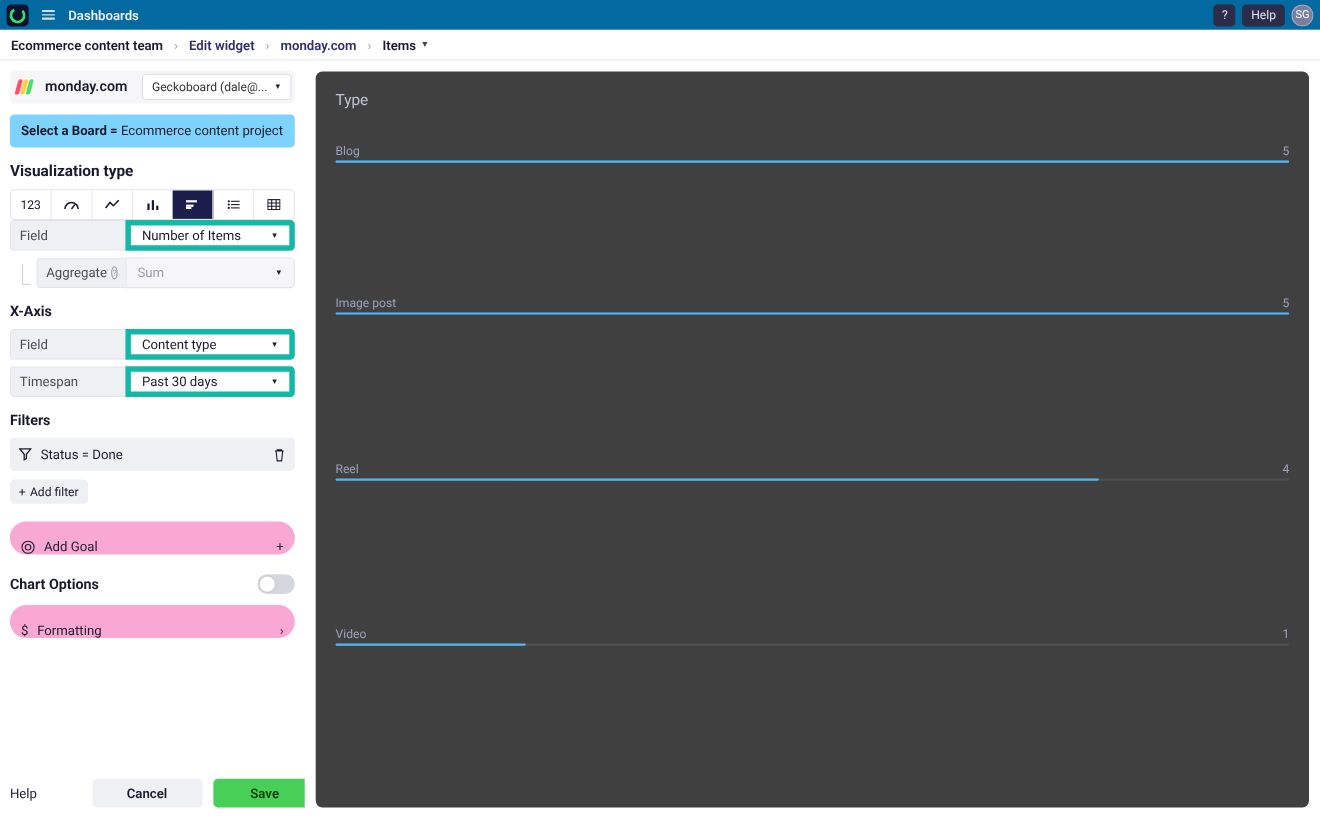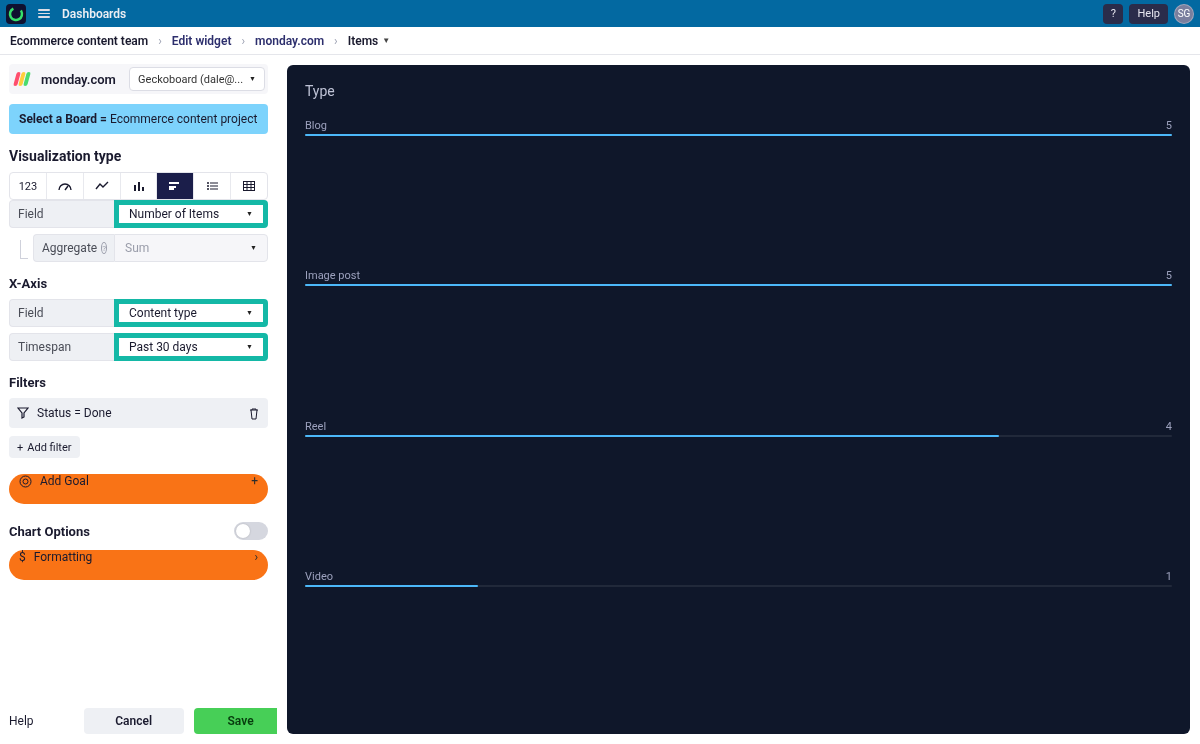--- a/index.html
+++ b/index.html
@@ -73,39 +73,39 @@
   .agg-label { width: 81px; background: #eef0f4; border: 1px solid #e3e4ea; border-radius: 4px 0 0 4px; display: flex; align-items: center; gap:4px; padding: 0 8px; font-size: 12px; color:#4a4d57; border-right:none;}
   .agg-select { flex: 1; background: #f6f6f9; border: 1px solid #e3e4ea; border-radius: 0 4px 4px 0; display: flex; align-items: center; justify-content: space-between; padding: 0 10px; font-size: 12px; color: #9a9daa; cursor: not-allowed; }
   .help-circle { width:12px; height:12px; border:1px solid #9a9daa; border-radius:50%; font-size:8px; display:flex; align-items:center; justify-content:center; color:#9a9daa; }
 
   
   .filter-pill { background: #eef0f4; border-radius: 4px; height: 30px; display: flex; align-items: center; padding: 0 8px; font-size: 12px; color: #1a1a2e; justify-content: space-between; }
   .filter-pill .left { display:flex; align-items:center; gap:8px; }
   .add-filter { margin-top: 8px; display: inline-flex; align-items: center; gap: 4px; background: #eef0f4; border: none; border-radius: 4px; height: 22px; padding: 0 8px; font-size: 11px; color: #1a1a2e; cursor: pointer; }
 
   
-  .block { margin-top:16px; background: #f97316; border-radius: 15px; height: 30px; display: flex; align-items: flex-start; justify-content: space-between; padding: 0 10px; font-size: 12px; cursor: pointer; }
+  .block { margin-top:16px; background: #f9a8d4; border-radius: 15px; height: 30px; display: flex; align-items: flex-end; justify-content: space-between; padding: 0 10px; font-size: 12px; cursor: pointer; }
   .block .left { display:flex; align-items:center; gap:8px; }
   .icon-btn-sm { color:#2c2c2c; font-size:12px;}
 
   
   .chart-opts-row { margin-top: 18px; display: flex; align-items: center; justify-content: space-between; }
   .toggle { width: 34px; height: 18px; background: #d5d7df; border-radius: 9px; position: relative; cursor: pointer; }
   .toggle::after { content: ""; position: absolute; width: 14px; height: 14px; background: #fff; border-radius: 50%; top: 2px; left: 2px; box-shadow: 0 0 2px rgba(0,0,0,0.2); }
 
   
   .side-footer { display: flex; align-items: center; padding: 10px 9px; gap: 50px; }
   .side-footer .help-link { font-size: 12px; color: #1a1a2e; cursor: pointer; }
   .btn { height: 26px; border: none; border-radius: 4px; font-size: 12px; font-weight: 600; cursor: pointer; padding: 0 16px; }
   .btn.cancel { background: #eef0f4; color: #1a1a2e; width: 100px; }
   .btn.save { background: #47cf57; color: #073b0d; width: 94px; }
   .footer-btns { display:flex; gap:10px; margin-left:auto; }
 
   
-  .widget { background: #0f172a; border-radius: 6px; width: 100%; height: 100%; padding: 18px; color: #a3a9c5; position: relative; }
+  .widget { background: #404040; border-radius: 6px; width: 100%; height: 100%; padding: 18px; color: #a3a9c5; position: relative; }
   .widget-title { color: #bfc3d6; font-size: 14px; margin-bottom: 26px; }
   .chart-area { position: absolute; left: 18px; right: 18px; top: 54px; bottom: 14px; }
   .bar-slot { position: absolute; left: 0; right: 0; }
   .bar-header { display: flex; justify-content: space-between; font-size: 11px; color: #9ca1bd; margin-bottom: 2px; }
   .bar-track { height: 2px; background: rgba(255,255,255,0.08); border-radius: 1px; position: relative; }
   .bar-fill { position: absolute; left: 0; top: 0; bottom: 0; background: #4cb8f9; border-radius: 1px; }
 
 </style>
 </head>
 <body>
@@ -318,21 +318,21 @@
         <button class="btn cancel">Cancel</button>
         <button class="btn save">Save</button>
       </div>
     </div>
   </div>
 
   <div class="preview">
     <div class="widget">
       <div class="widget-title">Type</div>
       <div class="chart-area" id="chart-area">
-          <div class="bar-slot" style="top: 0px;">
+          <div class="bar-slot" style="top: 12px;">
             <div class="bar-header">
               <span>Blog</span>
               <span>5</span>
             </div>
             <div class="bar-track">
               <div class="bar-fill" style="width:100%"></div>
             </div>
           </div>
           <div class="bar-slot" style="top: 150.25px;">
             <div class="bar-header">

